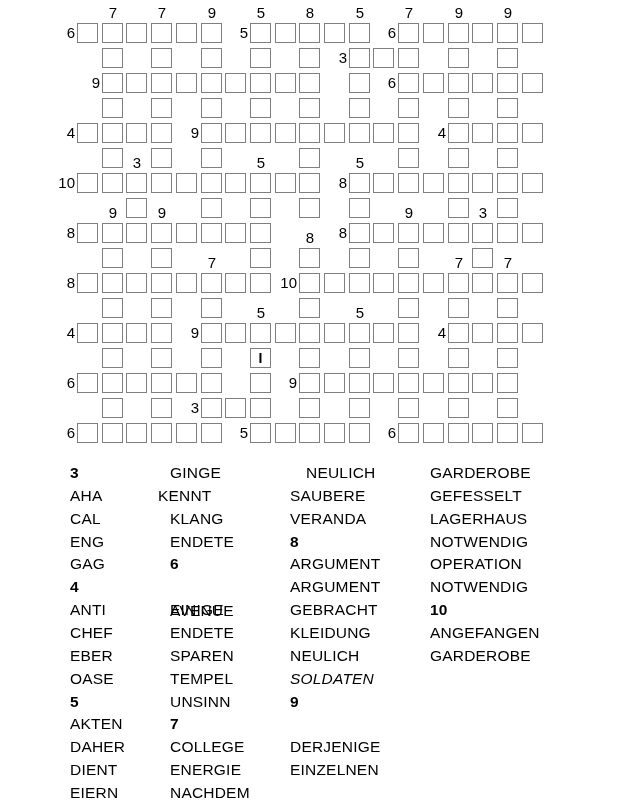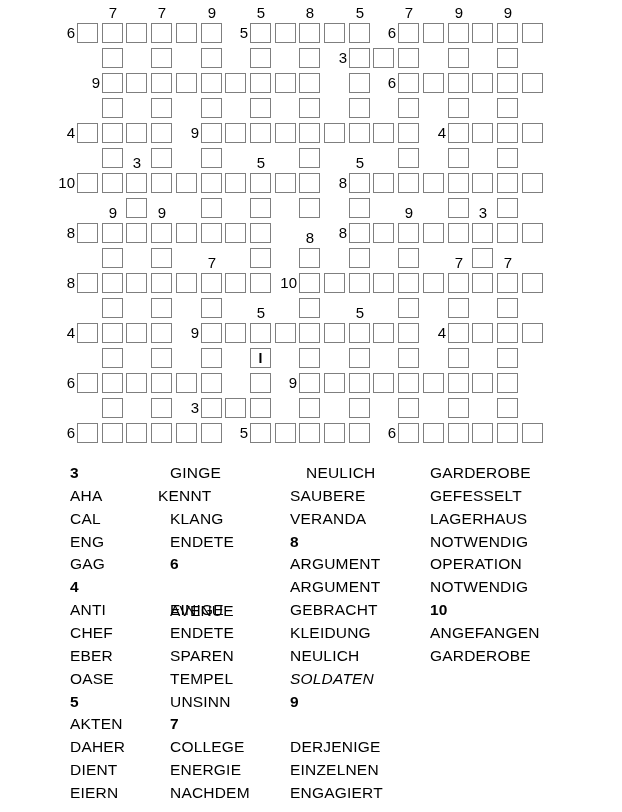--- a/index.html
+++ b/index.html
@@ -325,21 +325,20 @@
     <div class="wl-line hdr" style="left: 290px; top: 531px;">8</div>
     <div class="wl-line" style="left: 290px; top: 553px;">ARGUMENT</div>
     <div class="wl-line" style="left: 290px; top: 576px;">ARGUMENT</div>
     <div class="wl-line" style="left: 290px; top: 599px;">GEBRACHT</div>
     <div class="wl-line" style="left: 290px; top: 622px;">KLEIDUNG</div>
     <div class="wl-line" style="left: 290px; top: 645px;">NEULICH</div>
     <div class="wl-line" style="left: 290px; top: 668px; font-style: italic;">SOLDATEN</div>
     <div class="wl-line hdr" style="left: 290px; top: 691px;">9</div>
     <div class="wl-line" style="left: 290px; top: 736px;">DERJENIGE</div>
     <div class="wl-line" style="left: 290px; top: 759px;">EINZELNEN</div>
-    <div class="wl-line" style="left: 290px; top: 782px;">ENGAGIERT</div>
     <div class="wl-line" style="left: 430px; top: 462px;">GARDEROBE</div>
     <div class="wl-line" style="left: 430px; top: 485px;">GEFESSELT</div>
     <div class="wl-line" style="left: 430px; top: 508px;">LAGERHAUS</div>
     <div class="wl-line" style="left: 430px; top: 531px;">NOTWENDIG</div>
     <div class="wl-line" style="left: 430px; top: 553px;">OPERATION</div>
     <div class="wl-line" style="left: 430px; top: 576px;">NOTWENDIG</div>
     <div class="wl-line hdr" style="left: 430px; top: 599px;">10</div>
     <div class="wl-line" style="left: 430px; top: 622px;">ANGEFANGEN</div>
     <div class="wl-line" style="left: 430px; top: 645px;">GARDEROBE</div>
   </div>

